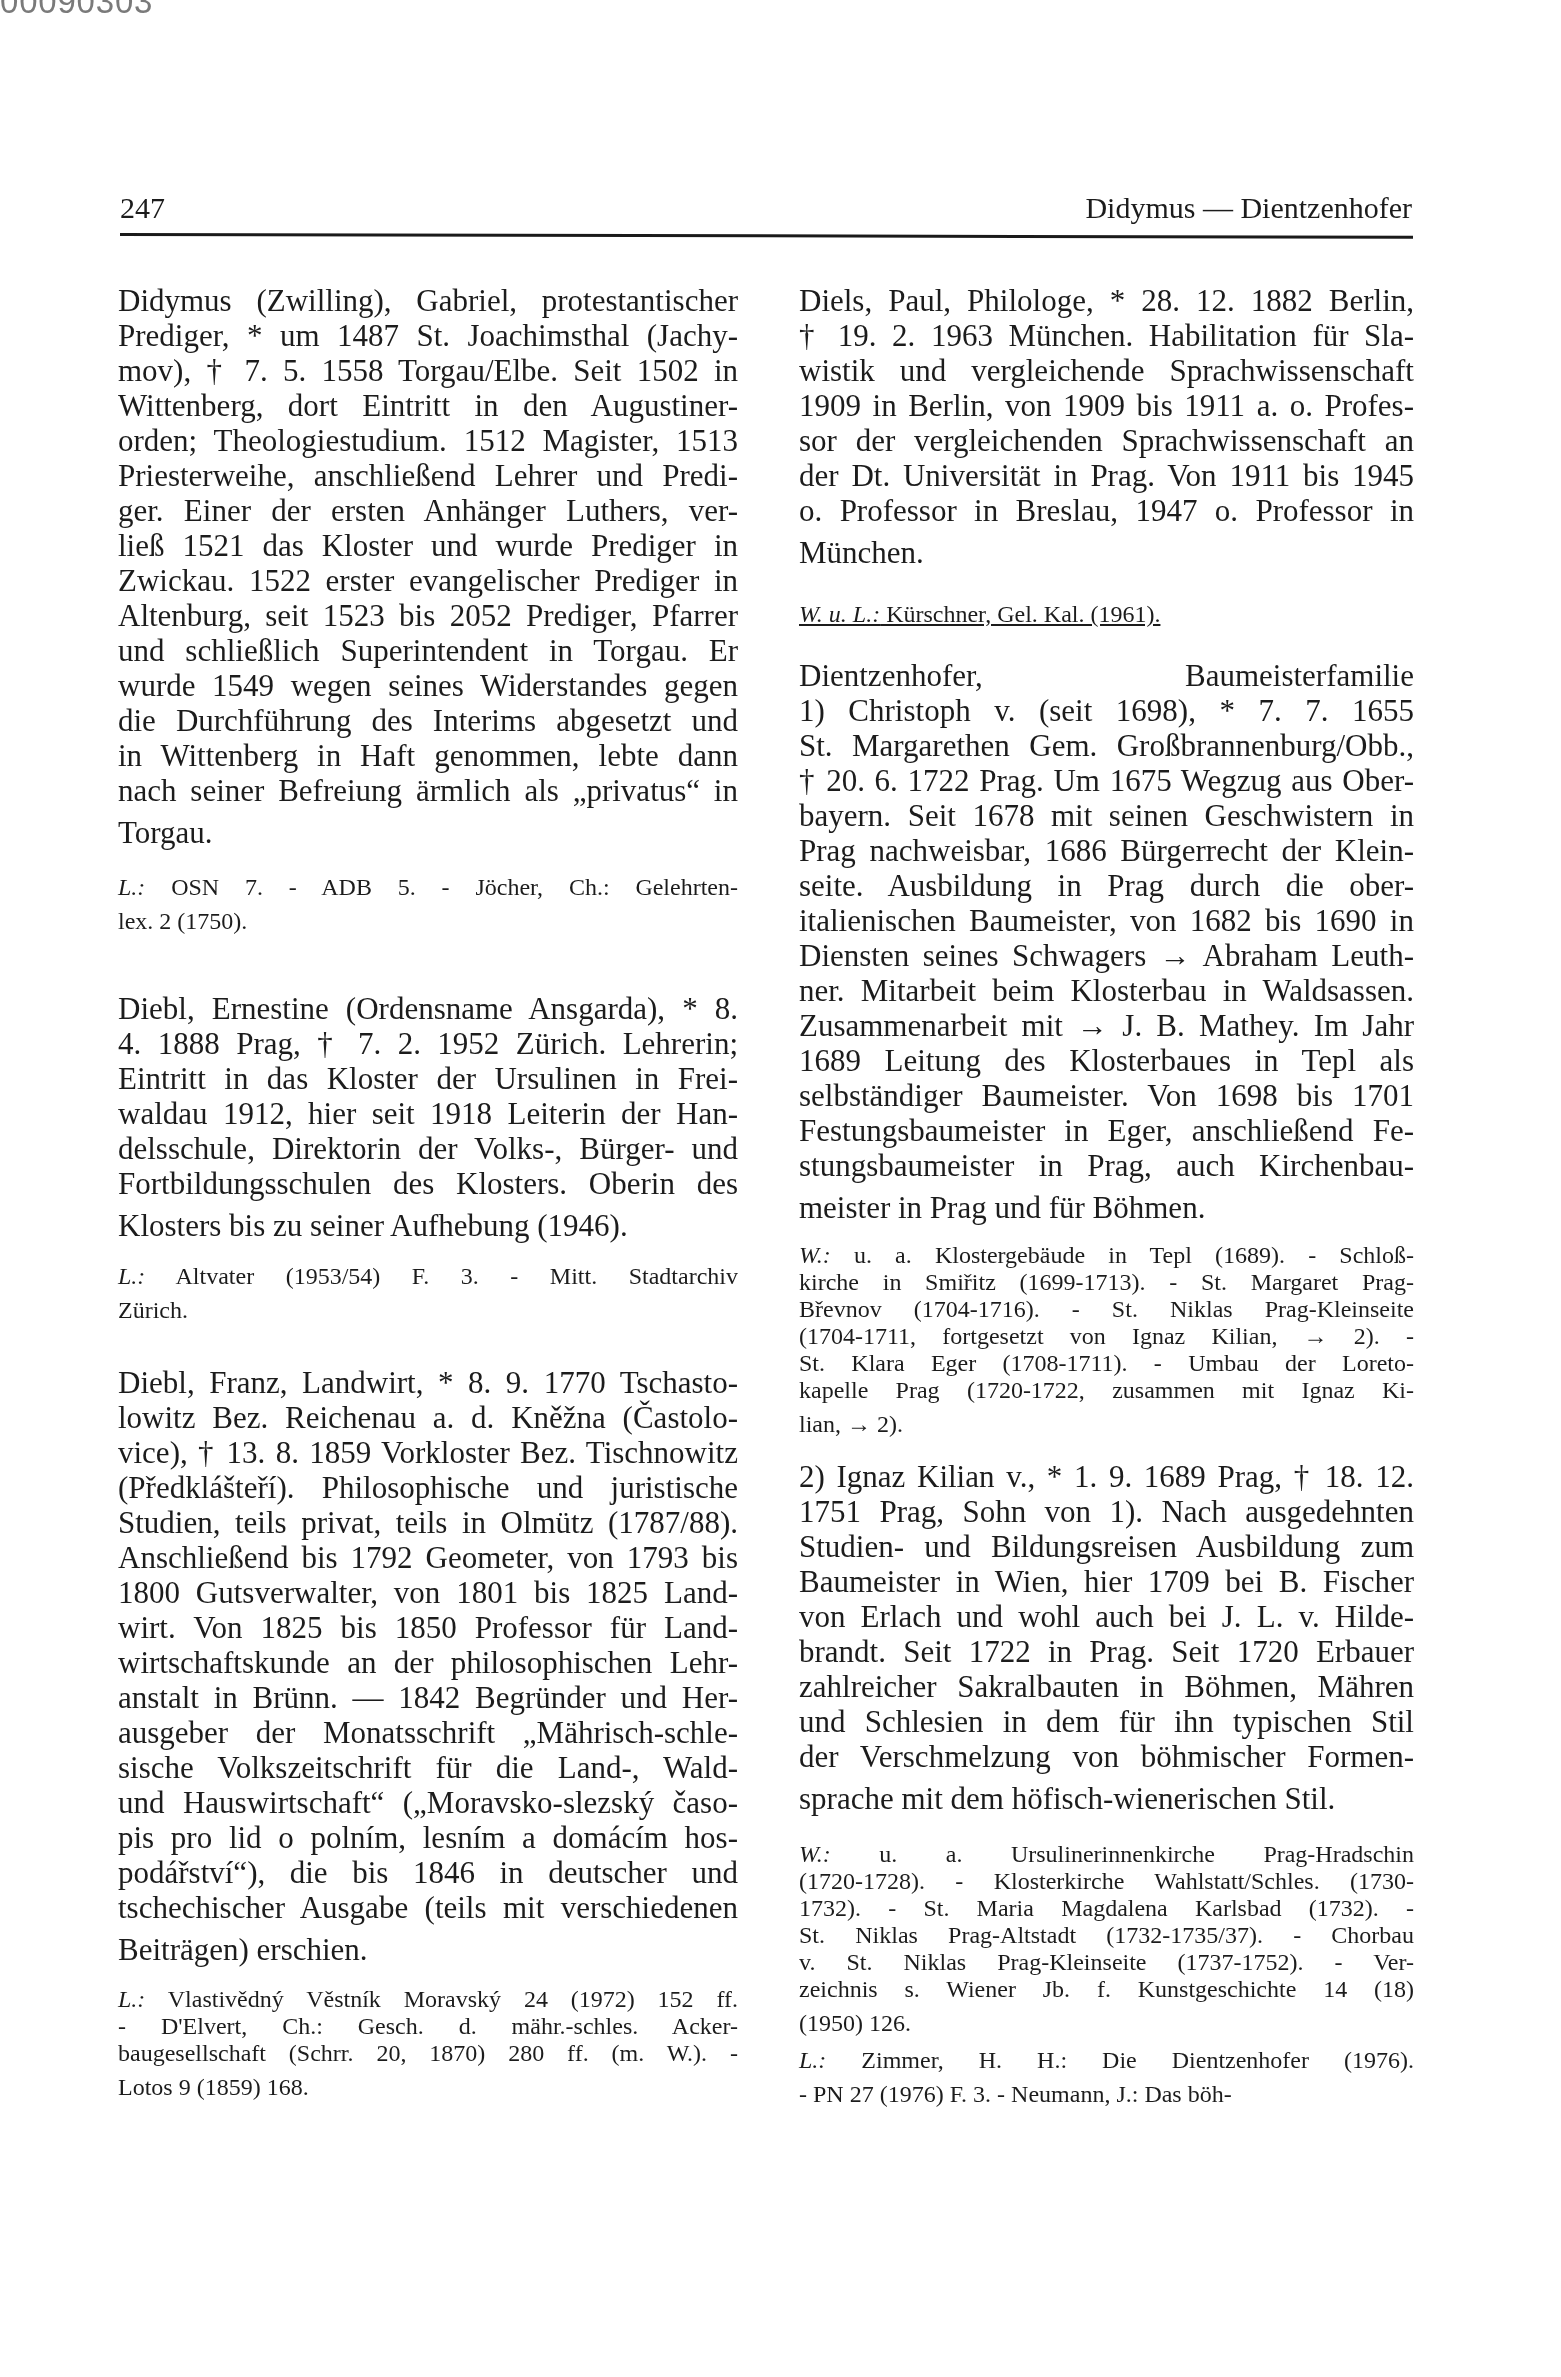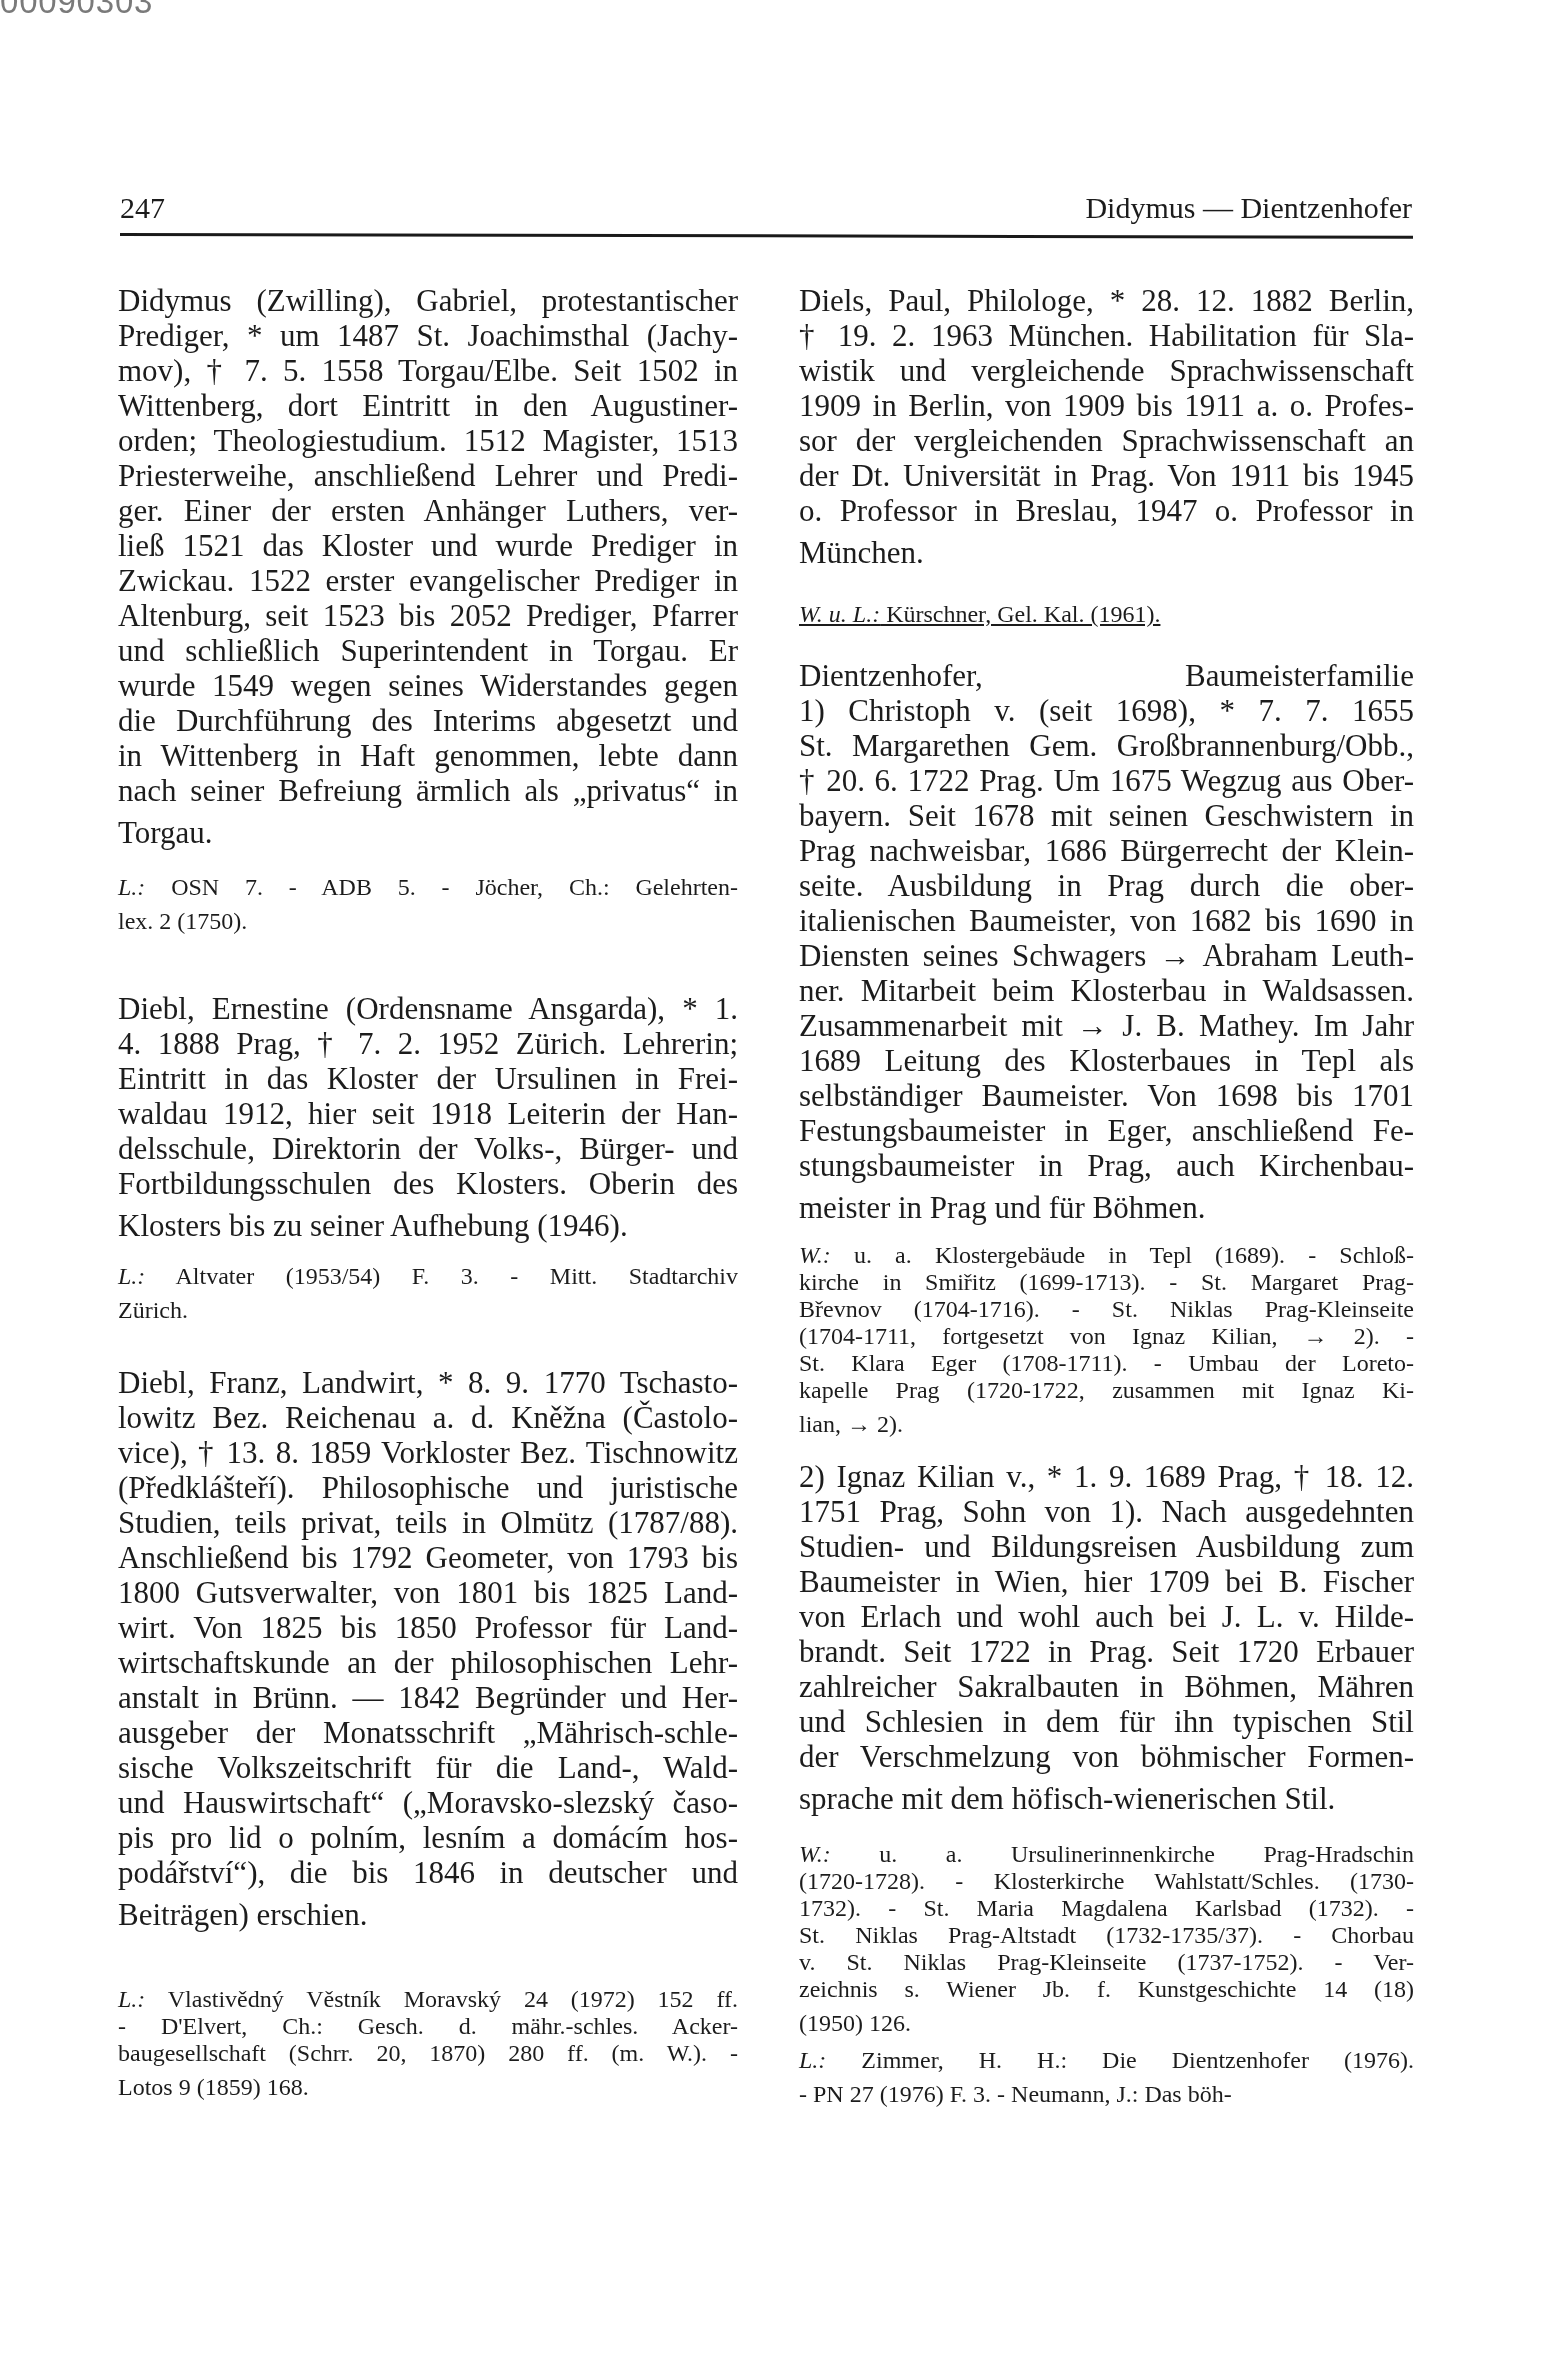--- a/index.html
+++ b/index.html
@@ -49,21 +49,21 @@
       <span class="line"><span>die Durchführung des Interims abgesetzt und</span></span>
       <span class="line"><span>in Wittenberg in Haft genommen, lebte dann</span></span>
       <span class="line"><span>nach seiner Befreiung ärmlich als „privatus“ in</span></span>
       <span class="line last"><span>Torgau.</span></span>
     </div>
     <div class="entry ref" style="top: 874px;">
       <span class="line"><span class="ital">L.:</span><span> OSN 7. - ADB 5. - Jöcher, Ch.: Gelehrten-</span></span>
       <span class="line last"><span>lex. 2 (1750).</span></span>
     </div>
     <div class="entry" style="top: 991px;">
-      <span class="line"><span class="lemma">Diebl</span><span>, Ernestine (Ordensname Ansgarda), * 1.</span></span>
+      <span class="line"><span class="lemma">Diebl</span><span>, Ernestine (Ordensname Ansgarda), * 8.</span></span>
       <span class="line"><span>4. 1888 Prag, † 7. 2. 1952 Zürich. Lehrerin;</span></span>
       <span class="line"><span>Eintritt in das Kloster der Ursulinen in Frei-</span></span>
       <span class="line"><span>waldau 1912, hier seit 1918 Leiterin der Han-</span></span>
       <span class="line"><span>delsschule, Direktorin der Volks-, Bürger- und</span></span>
       <span class="line"><span>Fortbildungsschulen des Klosters. Oberin des</span></span>
       <span class="line last"><span>Klosters bis zu seiner Aufhebung (1946).</span></span>
     </div>
     <div class="entry ref" style="top: 1263px;">
       <span class="line"><span class="ital">L.:</span><span> Altvater (1953/54) F. 3. - Mitt. Stadtarchiv</span></span>
       <span class="line last"><span>Zürich.</span></span>
@@ -77,20 +77,21 @@
       <span class="line"><span>Anschließend bis 1792 Geometer, von 1793 bis</span></span>
       <span class="line"><span>1800 Gutsverwalter, von 1801 bis 1825 Land-</span></span>
       <span class="line"><span>wirt. Von 1825 bis 1850 Professor für Land-</span></span>
       <span class="line"><span>wirtschaftskunde an der philosophischen Lehr-</span></span>
       <span class="line"><span>anstalt in Brünn. — 1842 Begründer und Her-</span></span>
       <span class="line"><span>ausgeber der Monatsschrift „Mährisch-schle-</span></span>
       <span class="line"><span>sische Volkszeitschrift für die Land-, Wald-</span></span>
       <span class="line"><span>und Hauswirtschaft“ („Moravsko-slezský časo-</span></span>
       <span class="line"><span>pis pro lid o polním, lesním a domácím hos-</span></span>
       <span class="line"><span>podářství“), die bis 1846 in deutscher und</span></span>
+      <span class="line"><span>tschechischer Ausgabe (teils mit verschiedenen</span></span>
       <span class="line last"><span>Beiträgen) erschien.</span></span>
     </div>
     <div class="entry ref" style="top: 1986px;">
       <span class="line"><span class="ital">L.:</span><span> Vlastivědný Věstník Moravský 24 (1972) 152 ff.</span></span>
       <span class="line"><span>- D'Elvert, Ch.: Gesch. d. mähr.-schles. Acker-</span></span>
       <span class="line"><span>baugesellschaft (Schrr. 20, 1870) 280 ff. (m. W.). -</span></span>
       <span class="line last"><span>Lotos 9 (1859) 168.</span></span>
     </div>
   </div>
 <div class="col col-right" id="col-right">

